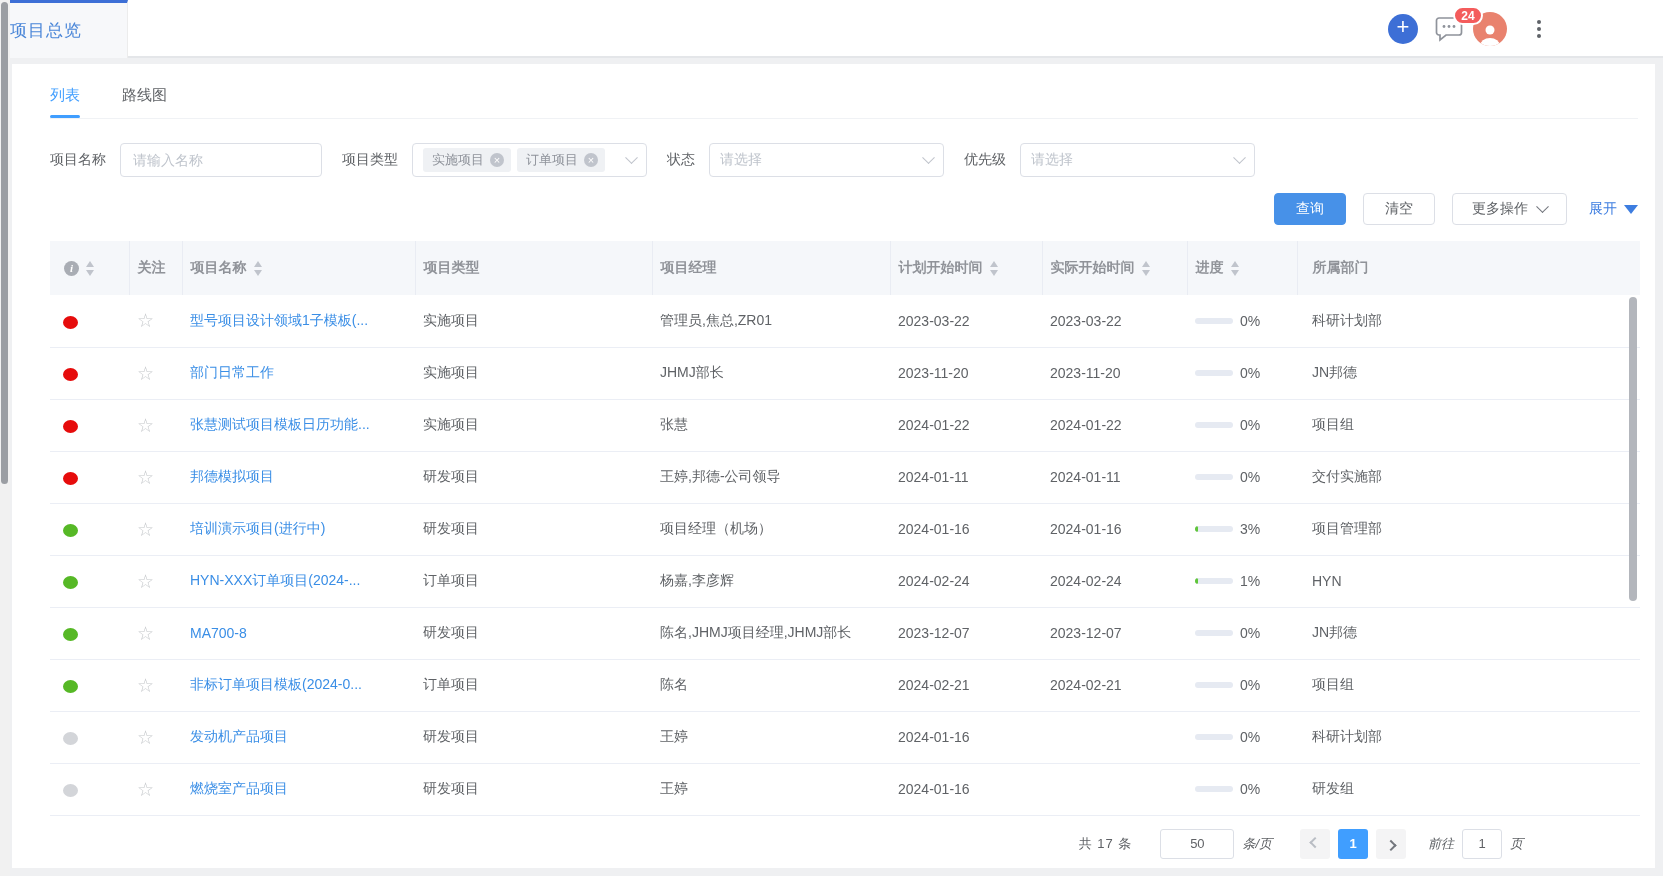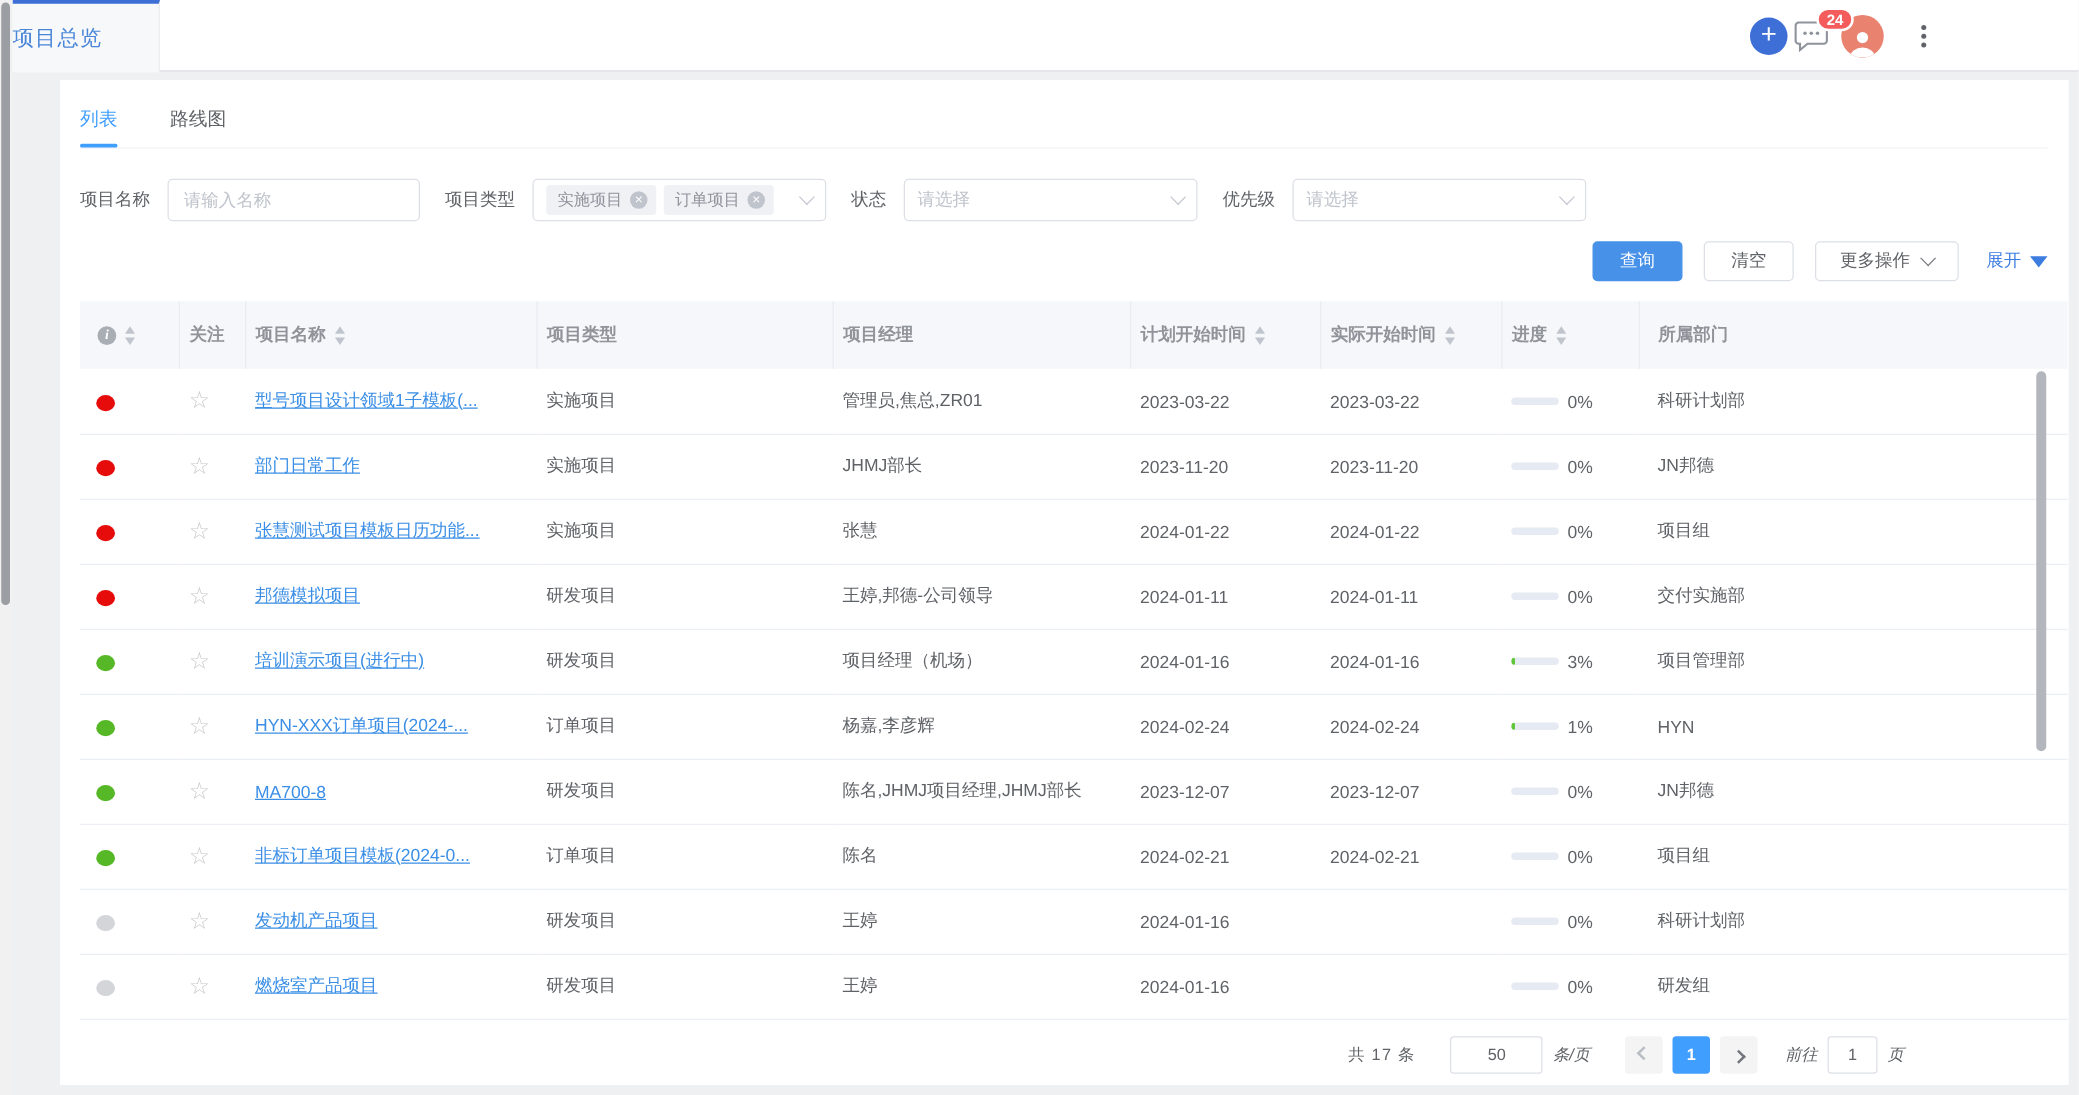--- a/index.html
+++ b/index.html
@@ -5,32 +5,32 @@
   * { margin:0; padding:0; box-sizing:border-box; }
   html,body { width:1663px; height:876px; overflow:hidden; }
   body { background:#eff0f2; font-family:"Liberation Sans","DejaVu Sans",sans-serif; color:#606266; position:relative; }
 
   
   .topbar { position:absolute; left:10px; top:0; right:0; height:58px; background:#fff; border-bottom:2px solid #e4e6e9; }
   .win-tab { position:absolute; left:0; top:0; width:118px; height:58px; background:#f7f8fa; border-top:3px solid #3d6fd6; border-right:1px solid #ececec; display:flex; align-items:center; justify-content:flex-start; cursor:pointer; }
   .win-tab span { color:#4a86d8; font-size:17px; letter-spacing:1px; }
   .topbar-right { position:absolute; right:118px; top:0; height:58px; display:flex; align-items:center; }
   .plus-btn { width:30px; height:30px; border-radius:50%; background:#3d6fd6; color:#fff; font-size:22px; line-height:26px; text-align:center; cursor:pointer; }
-  .chat-wrap { position:relative; margin-left:5px; width:30px; height:28px; cursor:pointer; }
+  .chat-wrap { position:relative; margin-left:17px; width:30px; height:28px; cursor:pointer; }
   .badge { position:absolute; top:-9px; right:-18px; min-width:30px; height:19px; border-radius:10px; background:#f45c5c; border:2px solid #fff; color:#fff; font-size:12px; font-weight:bold; display:flex; align-items:center; justify-content:center; z-index:3; }
   .avatar { width:34px; height:34px; border-radius:50%; background:#e9826e; margin-left:8px; display:flex; align-items:flex-end; justify-content:center; overflow:hidden; cursor:pointer; }
   .kebab { margin-left:26px; display:flex; flex-direction:column; gap:3px; padding:4px; cursor:pointer; }
   .kebab i { width:4px; height:4px; border-radius:50%; background:#5f6368; }
 
   
   .page-scrollbar { position:absolute; left:0; top:0; width:10px; height:876px; background:#f1f1f1; z-index:5; }
   .page-scrollbar .thumb { position:absolute; left:1px; top:2px; width:7px; height:482px; border-radius:4px; background:#9b9ea3; }
 
   
-  .card { position:absolute; left:12px; top:64px; right:8px; bottom:8px; background:#fff; padding:0 17px 0 16px;margin-left:36px; }
+  .card { position:absolute; left:12px; top:64px; right:8px; bottom:8px; background:#fff; padding:0 17px 0 38px; }
 
   .tabs { padding-top:22px; border-bottom:1px solid #f0f2f5; display:flex; }
   .tab { font-size:15px; color:#5f6266; margin-right:42px; padding-bottom:13px; position:relative; cursor:pointer; }
   .tab.active { color:#409eff; }
   .tab.active::after { content:""; position:absolute; left:0; right:0; bottom:0; height:3px; background:#409eff; border-radius:2px; }
 
   
   .filters { margin-top:24px; display:flex; align-items:center; font-size:14px; }
   .flabel { color:#5f6266; margin-right:14px; white-space:nowrap; }
   .finput { width:202px; height:34px; border:1px solid #dcdfe6; border-radius:4px; padding:0 12px; font-size:14px; color:#ec4899; outline:none; margin-right:20px; font-family:inherit; }
@@ -59,21 +59,21 @@
   .th-inner { display:flex; align-items:center; }
   .info-icon { display:inline-flex; width:15px; height:15px; border-radius:50%; background:#a9adb4; color:#fff; font:italic bold 11px "Liberation Serif","DejaVu Serif",serif; align-items:center; justify-content:center; margin-left:6px; }
   .carets { display:inline-flex; flex-direction:column; gap:3px; margin-left:7px; cursor:pointer; }
   .carets .up { width:0; height:0; border-left:4.5px solid transparent; border-right:4.5px solid transparent; border-bottom:6px solid #c0c4cc; }
   .carets .dn { width:0; height:0; border-left:4.5px solid transparent; border-right:4.5px solid transparent; border-top:6px solid #c0c4cc; }
   .dot { display:inline-block; width:15px; height:13px; border-radius:50%; margin-left:5px; vertical-align:middle; }
   .dot.red { background:#e60c0c; }
   .dot.green { background:#56b826; }
   .dot.gray { background:#d3d5d9; }
   .star { font-size:19px; color:#c6c9cc; cursor:pointer; line-height:1; }
-  .plink { color:#3a8ee6; text-decoration:underline; cursor:pointer; }
+  .plink { color:#3a8ee6; cursor:pointer; }
   .prog-cell { display:flex; align-items:center; gap:7px; }
   .pbar { width:38px; height:6px; border-radius:3px; background:#e6eaf2; overflow:hidden; flex:none; }
   .pbar i { display:block; height:100%; background:#5fc639; border-radius:3px; width:0; }
   .c-dept { padding-left:15px !important; }
   .tbl-scrollbar { position:absolute; top:56px; right:1px; width:8px; height:304px; border-radius:4px; background:#b3b6bc; cursor:pointer; }
 
   
   .pagination { margin-top:13px; display:flex; justify-content:flex-end; align-items:center; padding-right:115px; font-size:13px; color:#5f6266; }
   .total { margin-right:28px; letter-spacing:1px; }
   .psize { width:74px; height:30px; border:1px solid #dcdfe6; border-radius:3px; display:flex; align-items:center; justify-content:center; color:#606266; cursor:pointer; }

